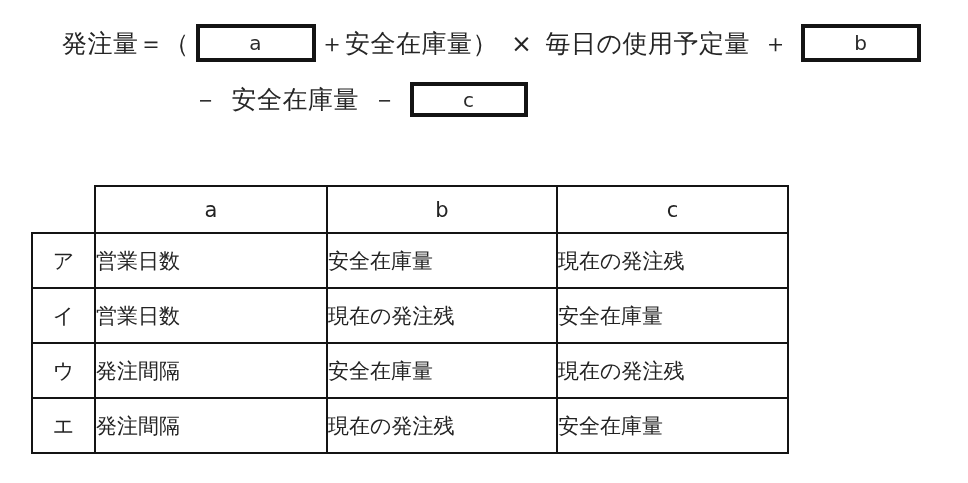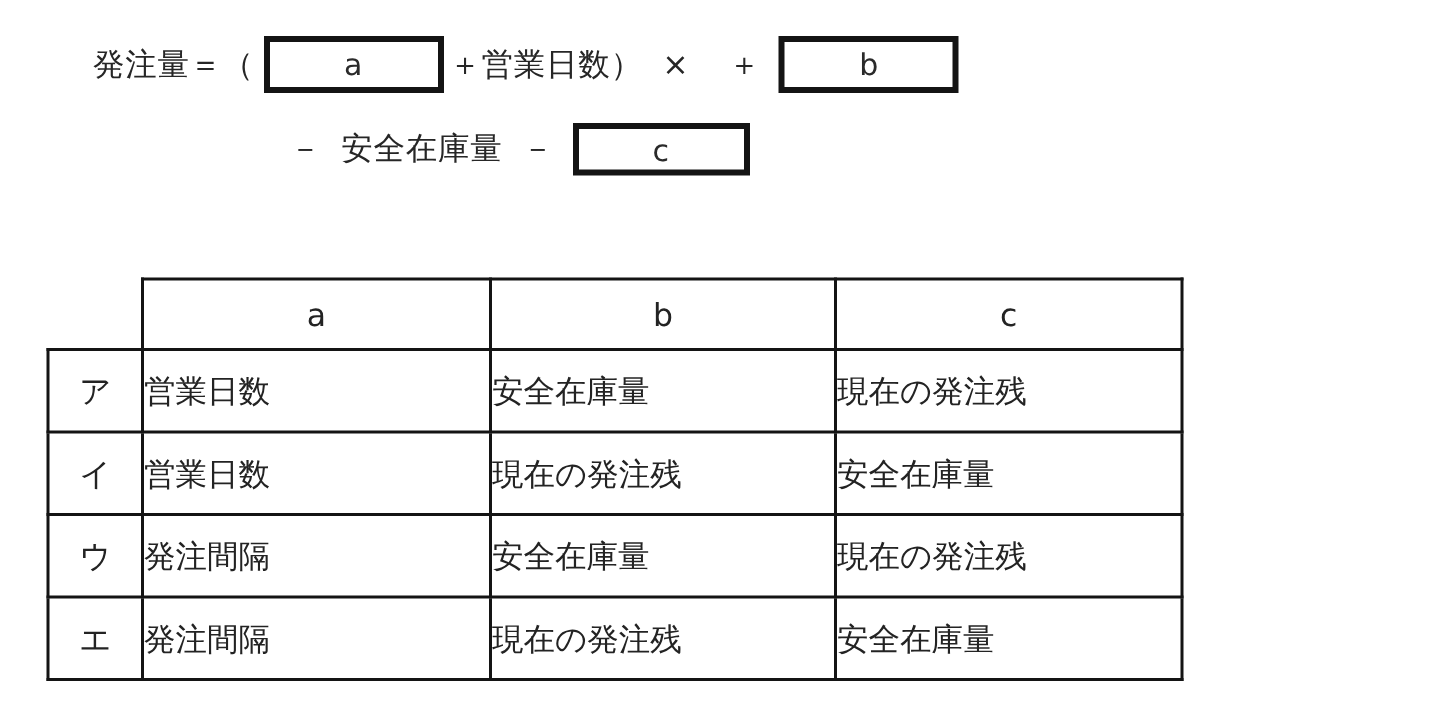--- a/index.html
+++ b/index.html
@@ -27,21 +27,21 @@
   .frow {
     position: absolute;
     display: flex;
     align-items: center;
     white-space: nowrap;
   }
   #formula-line-1 { left: 62px;  top: 24px; }
   #formula-line-2 { left: 193px; top: 82px; }
 
   .ftext {
-    font-size: 21px;
+    font-size: 25px;
     letter-spacing: 0.5px;
     color: #262626;
     line-height: 1;
   }
   .ftext.jp { font-family: "DejaVu Sans", "Liberation Sans", sans-serif; }
   .sp-md { display: inline-block; width: 13px; }
 
   .blank-box {
     display: inline-flex;
     align-items: center;
@@ -90,24 +90,25 @@
   .val-cell { text-align: left; padding-left: 22px; }
 </style>
 </head>
 <body>
 
 <div id="formula">
 
   <div class="frow" id="formula-line-1">
     <span class="ftext jp">発注量＝（</span>
     <span class="blank-box" id="box-a">a</span>
-    <span class="ftext jp">＋営業日数）</span>
+    <span class="ftext jp">＋安全在庫量）</span>
     <span class="sp-md"></span>
     <span class="ftext">×</span>
     <span class="sp-md"></span>
+    <span class="ftext jp">毎日の使用予定量</span>
     <span class="sp-md"></span>
     <span class="ftext">＋</span>
     <span class="blank-box" id="box-b">b</span>
   </div>
 
   <div class="frow" id="formula-line-2">
     <span class="ftext">－</span>
     <span class="sp-md"></span>
     <span class="ftext jp">安全在庫量</span>
     <span class="sp-md"></span>

